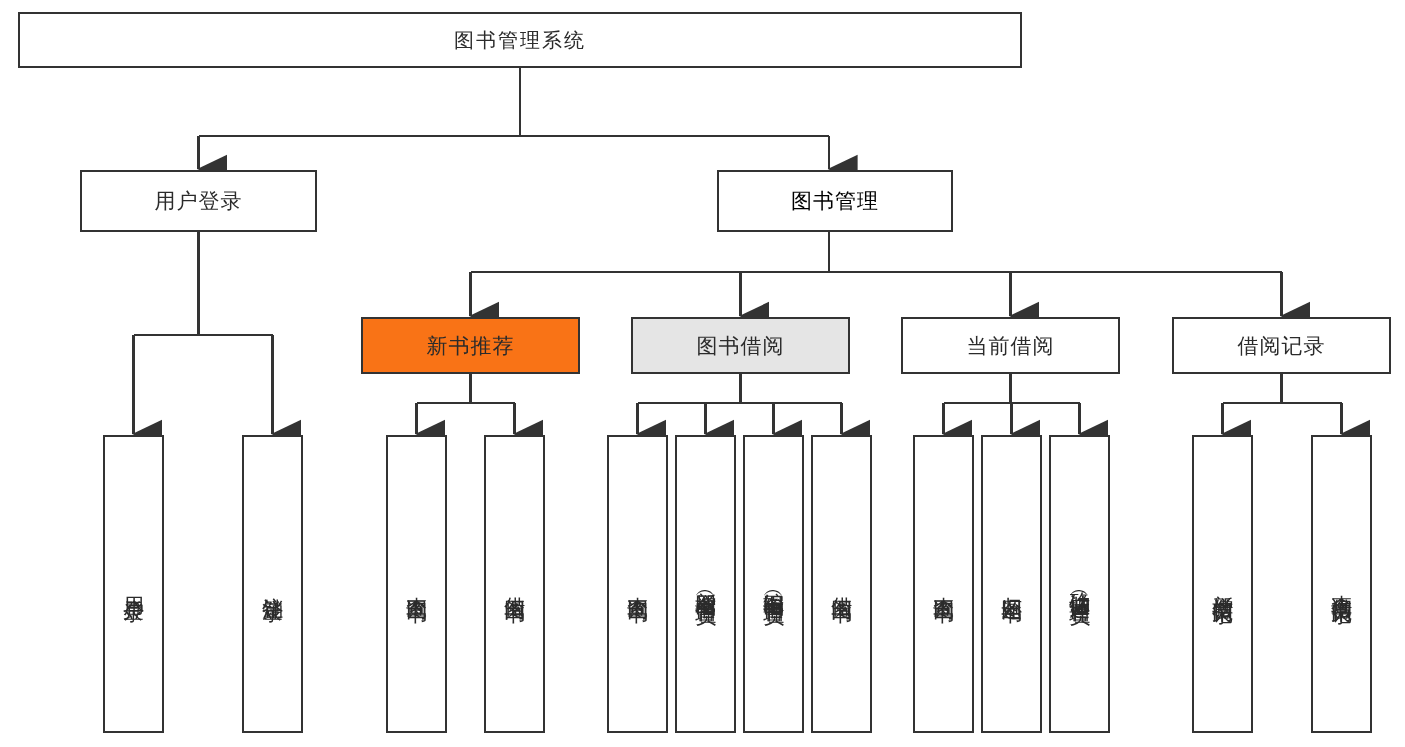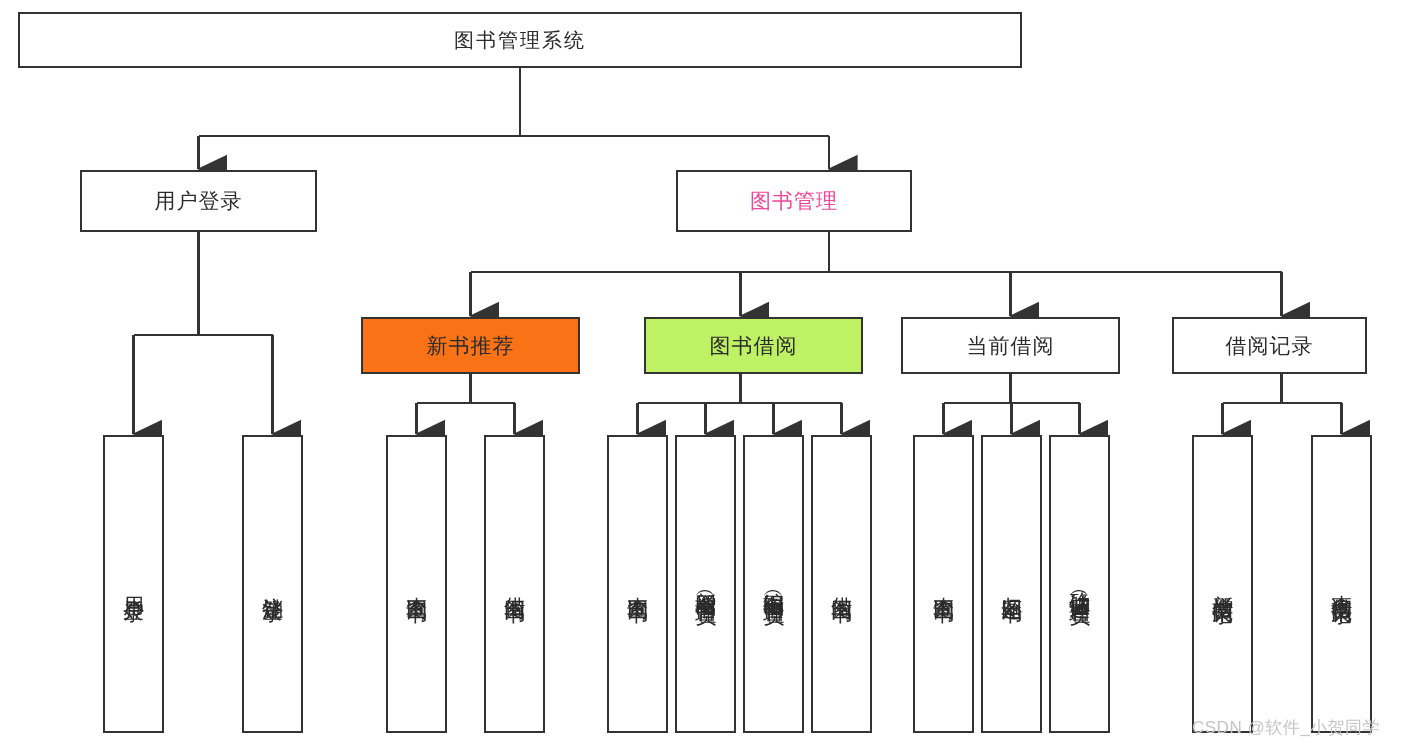--- a/index.html
+++ b/index.html
@@ -72,33 +72,33 @@
       </div>
       <div class="node h" style="left: 80px; top: 170px; width: 237px; height: 62px; border-color: rgb(51, 51, 51); background: rgb(255, 255, 255); color: rgb(43, 43, 43);">
         <span>用户登录</span>
       </div>
       <div class="node v" style="left: 103px; top: 435px; width: 61px; height: 298px; border-color: rgb(51, 51, 51); background: rgb(255, 255, 255); color: rgb(43, 43, 43);">
         <span>用户登录</span>
       </div>
       <div class="node v" style="left: 242px; top: 435px; width: 61px; height: 298px; border-color: rgb(51, 51, 51); background: rgb(255, 255, 255); color: rgb(43, 43, 43);">
         <span>注销登录</span>
       </div>
-      <div class="node h" style="left: 676px; top: 170px; width: 236px; height: 62px; border-color: rgb(51, 51, 51); background: rgb(255, 255, 255); color: #ec4899; text-align: right;">
+      <div class="node h" style="left: 717px; top: 170px; width: 236px; height: 62px; border-color: rgb(51, 51, 51); background: rgb(255, 255, 255); color: #000000; text-align: right;">
         <span>图书管理</span>
       </div>
       <div class="node h" style="left: 361px; top: 317px; width: 219px; height: 57px; border-color: rgb(51, 51, 51); background: #f97316; color: rgb(43, 43, 43);">
         <span>新书推荐</span>
       </div>
       <div class="node v" style="left: 386px; top: 435px; width: 61px; height: 298px; border-color: rgb(51, 51, 51); background: rgb(255, 255, 255); color: rgb(43, 43, 43);">
         <span>查询图书</span>
       </div>
       <div class="node v" style="left: 484px; top: 435px; width: 61px; height: 298px; border-color: rgb(51, 51, 51); background: rgb(255, 255, 255); color: rgb(43, 43, 43);">
         <span>借阅图书</span>
       </div>
-      <div class="node h" style="left: 644px; top: 317px; width: 219px; height: 57px; border-color: rgb(51, 51, 51); background: #bef264; color: rgb(43, 43, 43);">
+      <div class="node h" style="left: 631px; top: 317px; width: 219px; height: 57px; border-color: rgb(51, 51, 51); background: #e5e5e5; color: rgb(43, 43, 43);">
         <span>图书借阅</span>
       </div>
       <div class="node v" style="left: 607px; top: 435px; width: 61px; height: 298px; border-color: rgb(51, 51, 51); background: rgb(255, 255, 255); color: rgb(43, 43, 43);">
         <span>查询图书</span>
       </div>
       <div class="node v" style="left: 675px; top: 435px; width: 61px; height: 298px; border-color: rgb(51, 51, 51); background: rgb(255, 255, 255); color: rgb(43, 43, 43);">
         <span>新增图书（管理员）</span>
       </div>
       <div class="node v" style="left: 743px; top: 435px; width: 61px; height: 298px; border-color: rgb(51, 51, 51); background: rgb(255, 255, 255); color: rgb(43, 43, 43);">
         <span>编辑图书（管理员）</span>
@@ -111,24 +111,23 @@
       </div>
       <div class="node v" style="left: 913px; top: 435px; width: 61px; height: 298px; border-color: rgb(51, 51, 51); background: rgb(255, 255, 255); color: rgb(43, 43, 43);">
         <span>查询图书</span>
       </div>
       <div class="node v" style="left: 981px; top: 435px; width: 61px; height: 298px; border-color: rgb(51, 51, 51); background: rgb(255, 255, 255); color: rgb(43, 43, 43);">
         <span>归还图书</span>
       </div>
       <div class="node v" style="left: 1049px; top: 435px; width: 61px; height: 298px; border-color: rgb(51, 51, 51); background: rgb(255, 255, 255); color: rgb(43, 43, 43);">
         <span>确认归还（管理员）</span>
       </div>
-      <div class="node h" style="left: 1172px; top: 317px; width: 195px; height: 57px; border-color: rgb(51, 51, 51); background: rgb(255, 255, 255); color: rgb(43, 43, 43);">
+      <div class="node h" style="left: 1172px; top: 317px; width: 219px; height: 57px; border-color: rgb(51, 51, 51); background: rgb(255, 255, 255); color: rgb(43, 43, 43);">
         <span>借阅记录</span>
       </div>
       <div class="node v" style="left: 1192px; top: 435px; width: 61px; height: 298px; border-color: rgb(51, 51, 51); background: rgb(255, 255, 255); color: rgb(43, 43, 43);">
         <span>新增借阅记录</span>
       </div>
       <div class="node v" style="left: 1311px; top: 435px; width: 61px; height: 298px; border-color: rgb(51, 51, 51); background: rgb(255, 255, 255); color: rgb(43, 43, 43);">
         <span>查询借阅记录</span>
       </div>
     </div>
-  <div class="wm" style="left: 1192px; top: 716px; color: rgb(196, 196, 196);">CSDN @软件_小贺同学</div>
 </div>
 
 </body></html>

